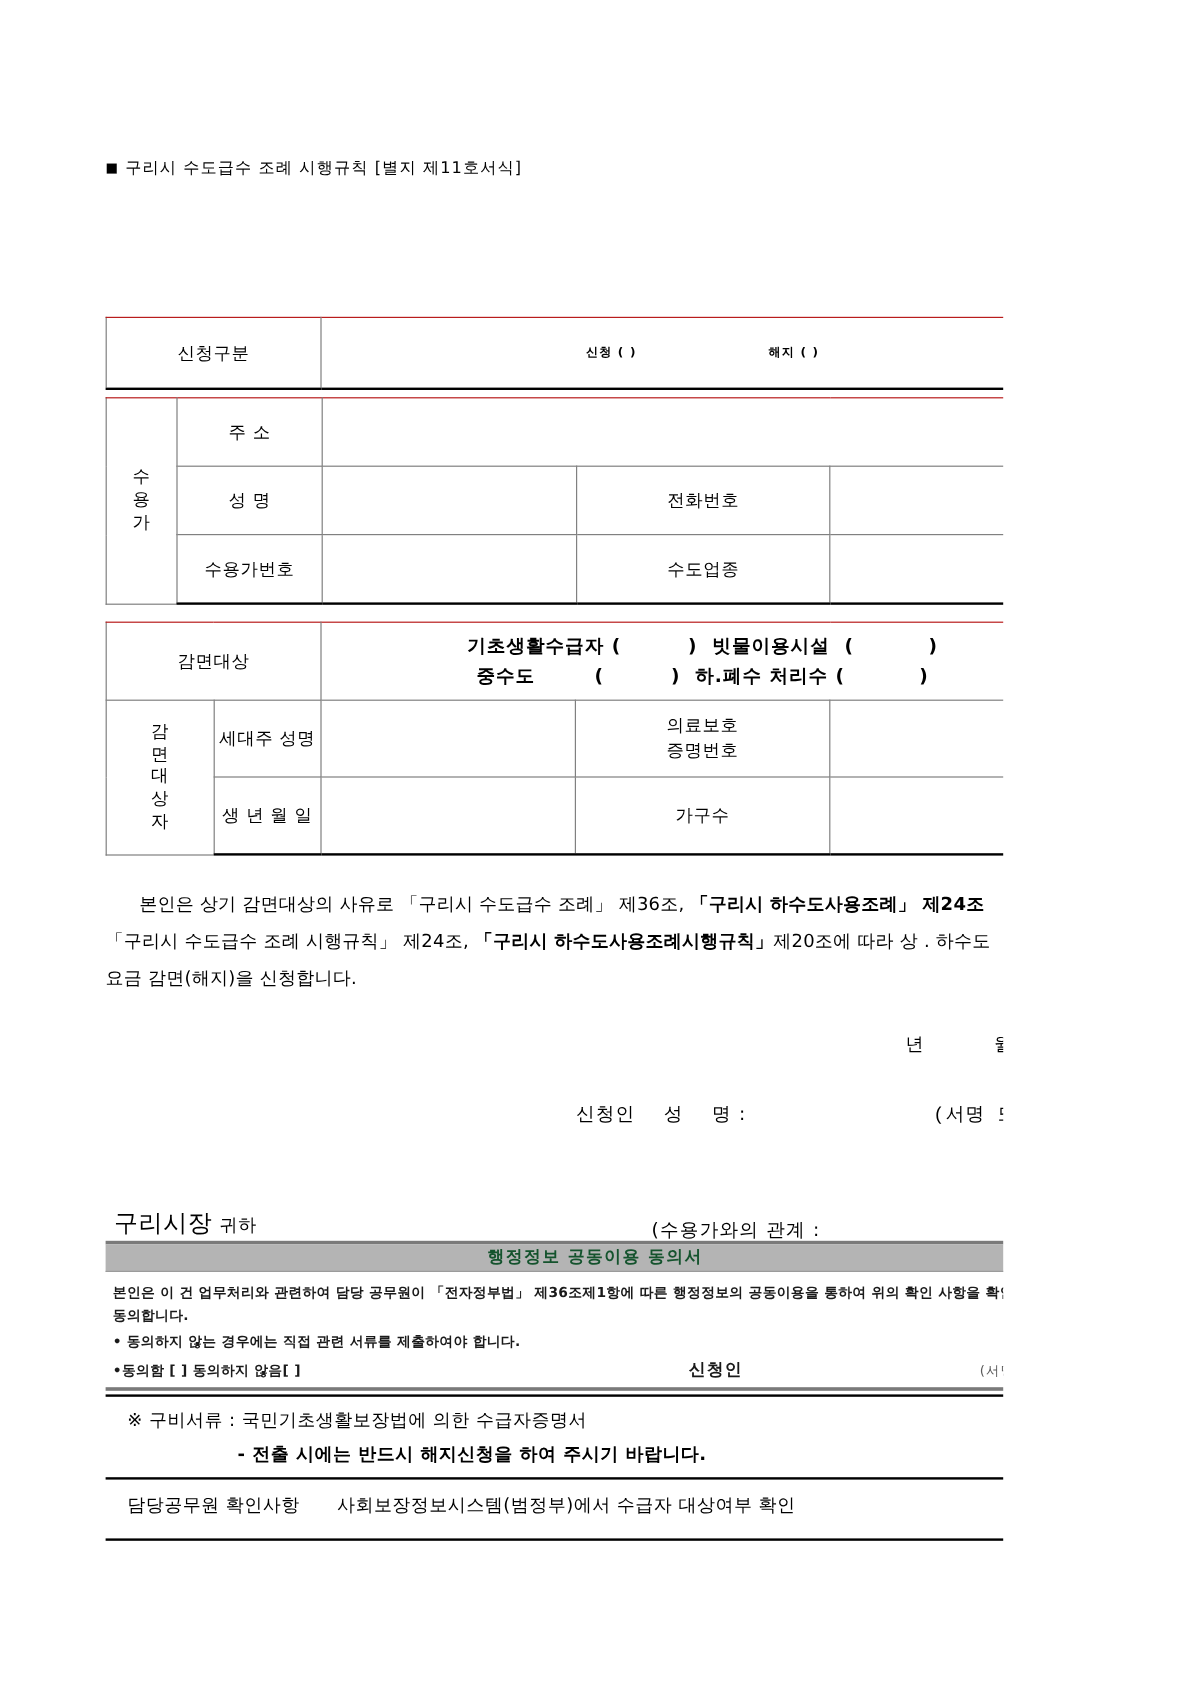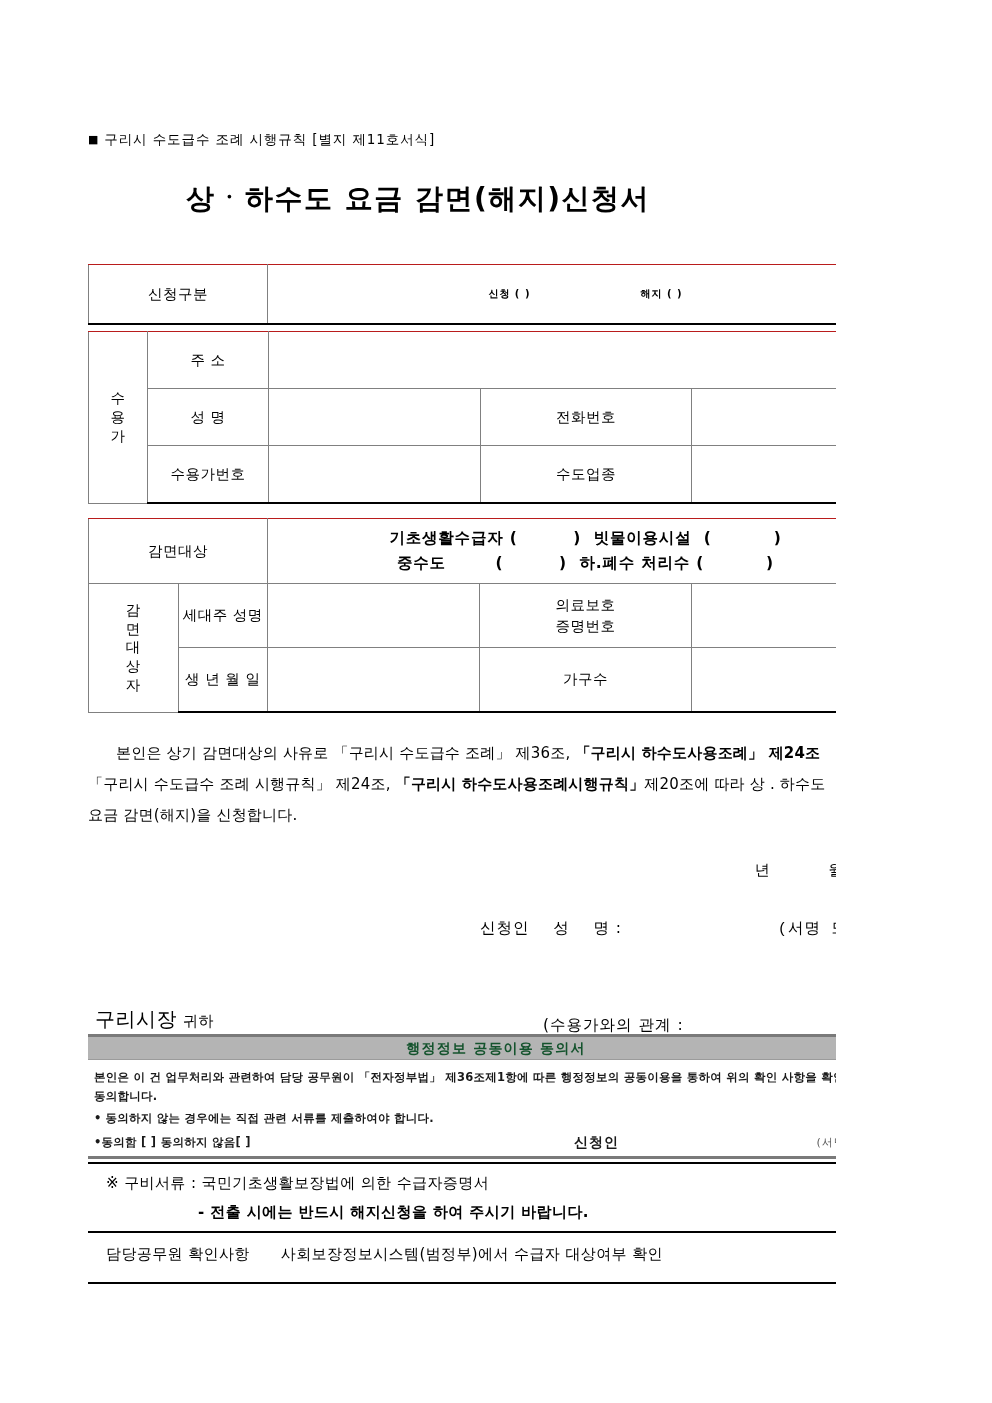--- a/index.html
+++ b/index.html
@@ -292,21 +292,20 @@
 </style>
 </head>
 <body>
 
 <div class="page">
 
   <div class="form-code">
     <span class="sq">■</span><span>구리시 수도급수 조례 시행규칙 [별지 제11호서식]</span>
   </div>
 
-  <div class="doc-title">상ㆍ하수도 요금 감면(해지)신청서</div>
 
   <table class="tbl" id="tbl-apply-type">
     <tbody>
         <tr>
       <td class="lbl t-edge b-edge">신청구분</td>
       <td class="t-edge b-edge">
         <div class="opt-row">
           <span class="o1">신청 (          )</span>
           <span>해지 (          )</span>
         </div>

